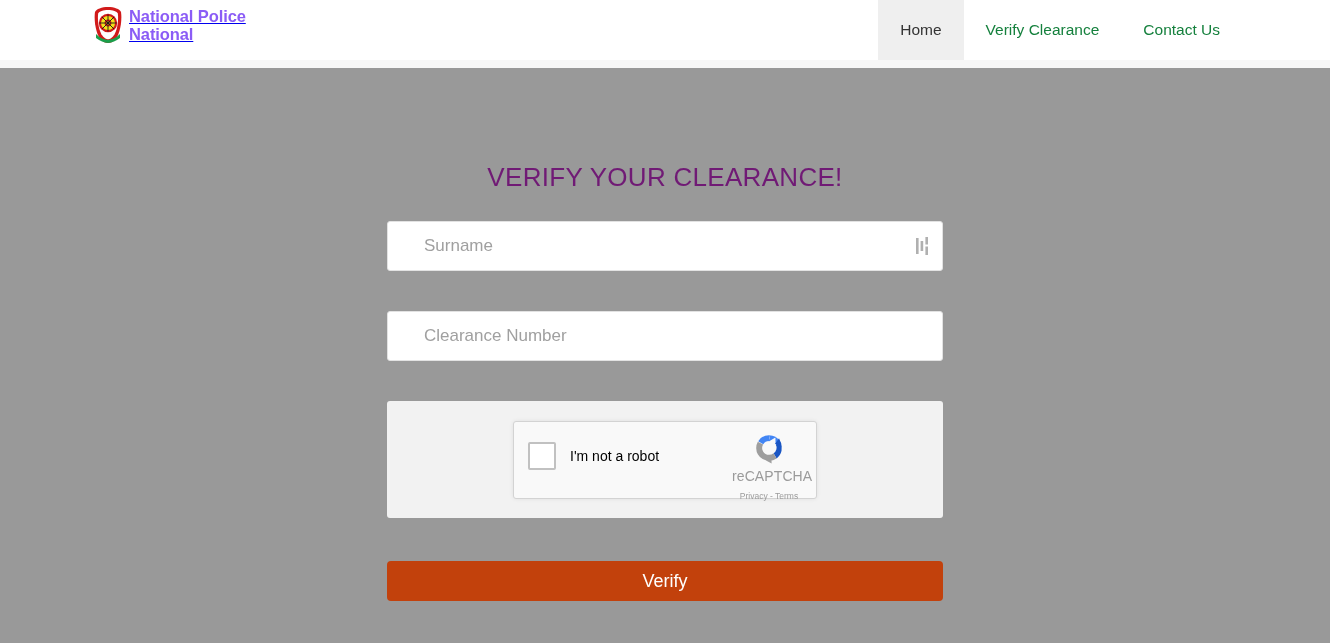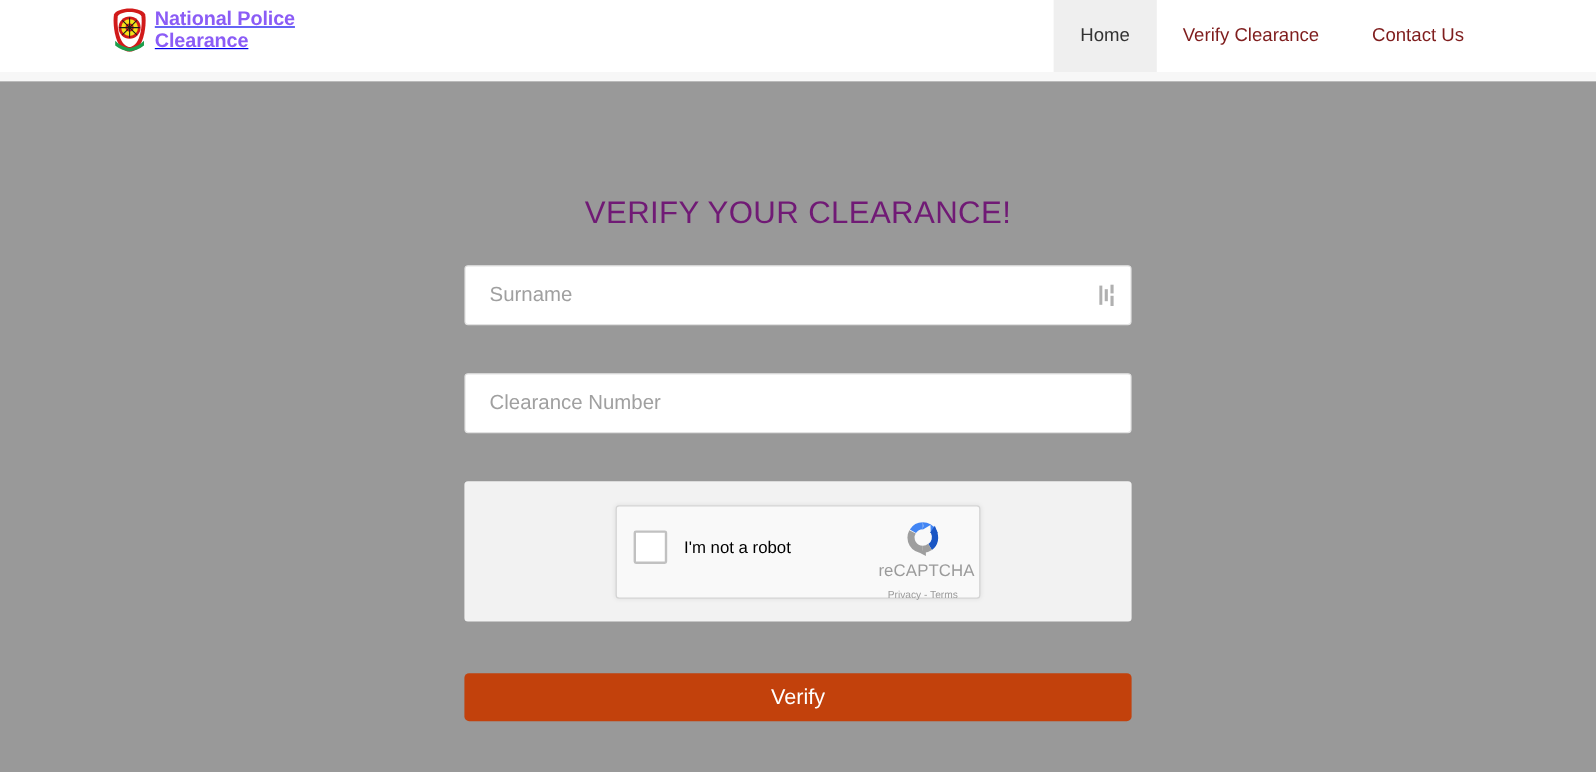--- a/index.html
+++ b/index.html
@@ -60,21 +60,21 @@
     top: 0;
     height: 60px;
     display: flex;
     align-items: flex-start;
   }
   .nav-item {
     display: flex;
     align-items: center;
     padding: 0 22px;
     font-size: 15.5px;
-    color: #7f1d1d;
+    color: #15803d;
     text-decoration: none;
     height: 100%;
     cursor: pointer;
     user-select: none;
   }
   .nav-item.active {
     background: #efefef;
     color: #333333;
   }
 
@@ -101,20 +101,21 @@
   .field {
     position: relative;
     width: 556px;
     height: 50px;
     background: #ffffff;
     border: 1px solid #e2e2e2;
     border-radius: 3px;
     margin-bottom: 40px;
     display: flex;
     align-items: flex-end;
+    padding-left: 16px;
   }
   .field input {
     width: 100%;
     height: 100%;
     border: 0;
     outline: none;
     background: transparent;
     padding: 0 40px 0 20px;
     font-family: "Liberation Sans", sans-serif;
     font-size: 17px;
@@ -231,21 +232,21 @@
           <line x1="15" y1="8.5" x2="15" y2="25.5"></line>
           <line x1="6.5" y1="17" x2="23.5" y2="17"></line>
           <line x1="9" y1="11" x2="21" y2="23"></line>
           <line x1="21" y1="11" x2="9" y2="23"></line>
         </g>
         <path d="M3 28 C6 31 9 33 15 34 C21 33 24 31 27 28 L27 32 C23 35 19 36.6 15 37 C11 36.6 7 35 3 32 Z" fill="#1b9e4b"></path>
       </svg>
     </span>
     <span class="brand-text">
       <span>National Police</span>
-      <span class="l2">Clearance</span>
+      <span class="l2">National</span>
     </span>
   </a>
 
   <nav class="main-nav">
     <a class="nav-item active" href="#">Home</a>
     <a class="nav-item" href="#">Verify Clearance</a>
     <a class="nav-item" href="#">Contact Us</a>
   </nav>
 </header>
 <div class="header-underline"></div>

